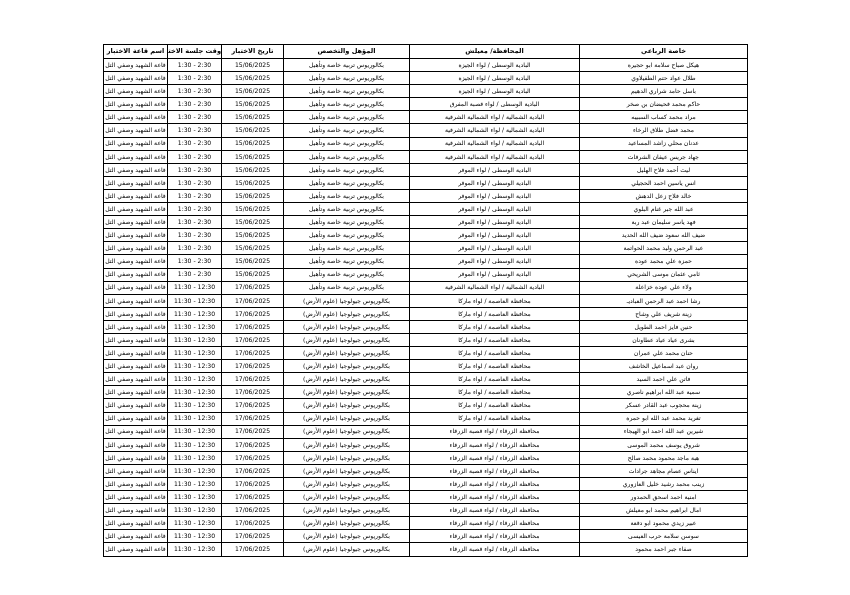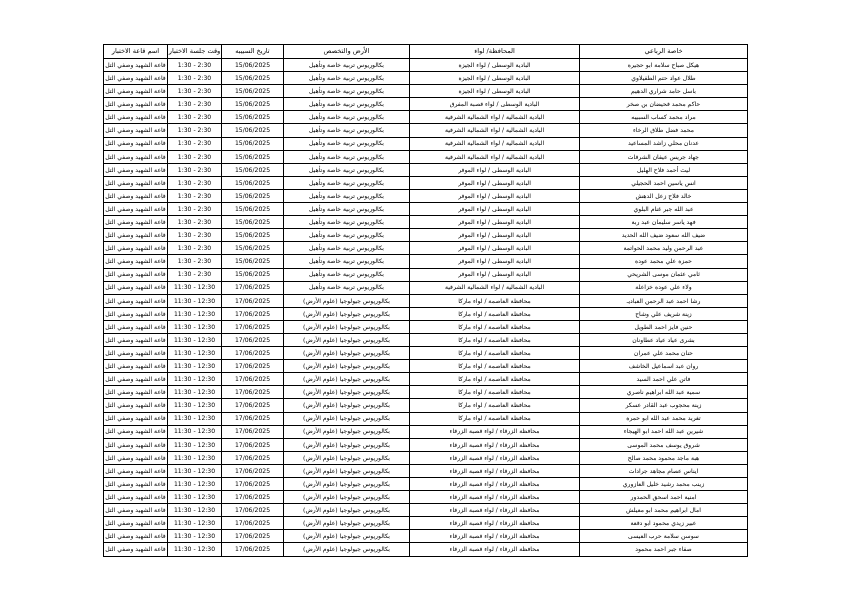--- a/index.html
+++ b/index.html
@@ -39,21 +39,21 @@
     line-height: 1.05;
     text-align: center;
     vertical-align: middle;
     padding: 0;
     height: 12.1px;
     white-space: nowrap;
     overflow: hidden;
     color: #000000;
   }
   table.exam-table thead th {
-    font-weight: normal;
+    font-weight: bold;
     font-size: 6.6px;
     height: 13px;
     background: #ffffff;
   }
   col.c-name     { width: 168px; }
   col.c-gov      { width: 170px; }
   col.c-qual     { width: 126px; }
   col.c-date     { width: 62px; }
   col.c-time     { width: 54px; }
   col.c-hall     { width: 64px; }
@@ -74,23 +74,23 @@
         <col class="c-name">
         <col class="c-gov">
         <col class="c-qual">
         <col class="c-date">
         <col class="c-time">
         <col class="c-hall">
       </colgroup>
       <thead>
         <tr>
           <th>خاصة الرباعي</th>
-          <th>المحافظة/ لواء</th>
-          <th>الأرض والتخصص</th>
-          <th>تاريخ السبيبه</th>
+          <th>المحافظة/ معيلش</th>
+          <th>المؤهل والتخصص</th>
+          <th>تاريخ الاختبار</th>
           <th>وقت جلسة الاختبار</th>
           <th>اسم قاعة الاختبار</th>
         </tr>
       </thead>
       <tbody id="table-body">
           <tr>
             <td class="cell-name">هيكل صباح سلامة ابو حجيرة</td>
             <td class="cell-gov">البادية الوسطى / لواء الجيزة</td>
             <td class="cell-qual">بكالوريوس تربية خاصة وتأهيل</td>
             <td class="cell-date">15/06/2025</td>

